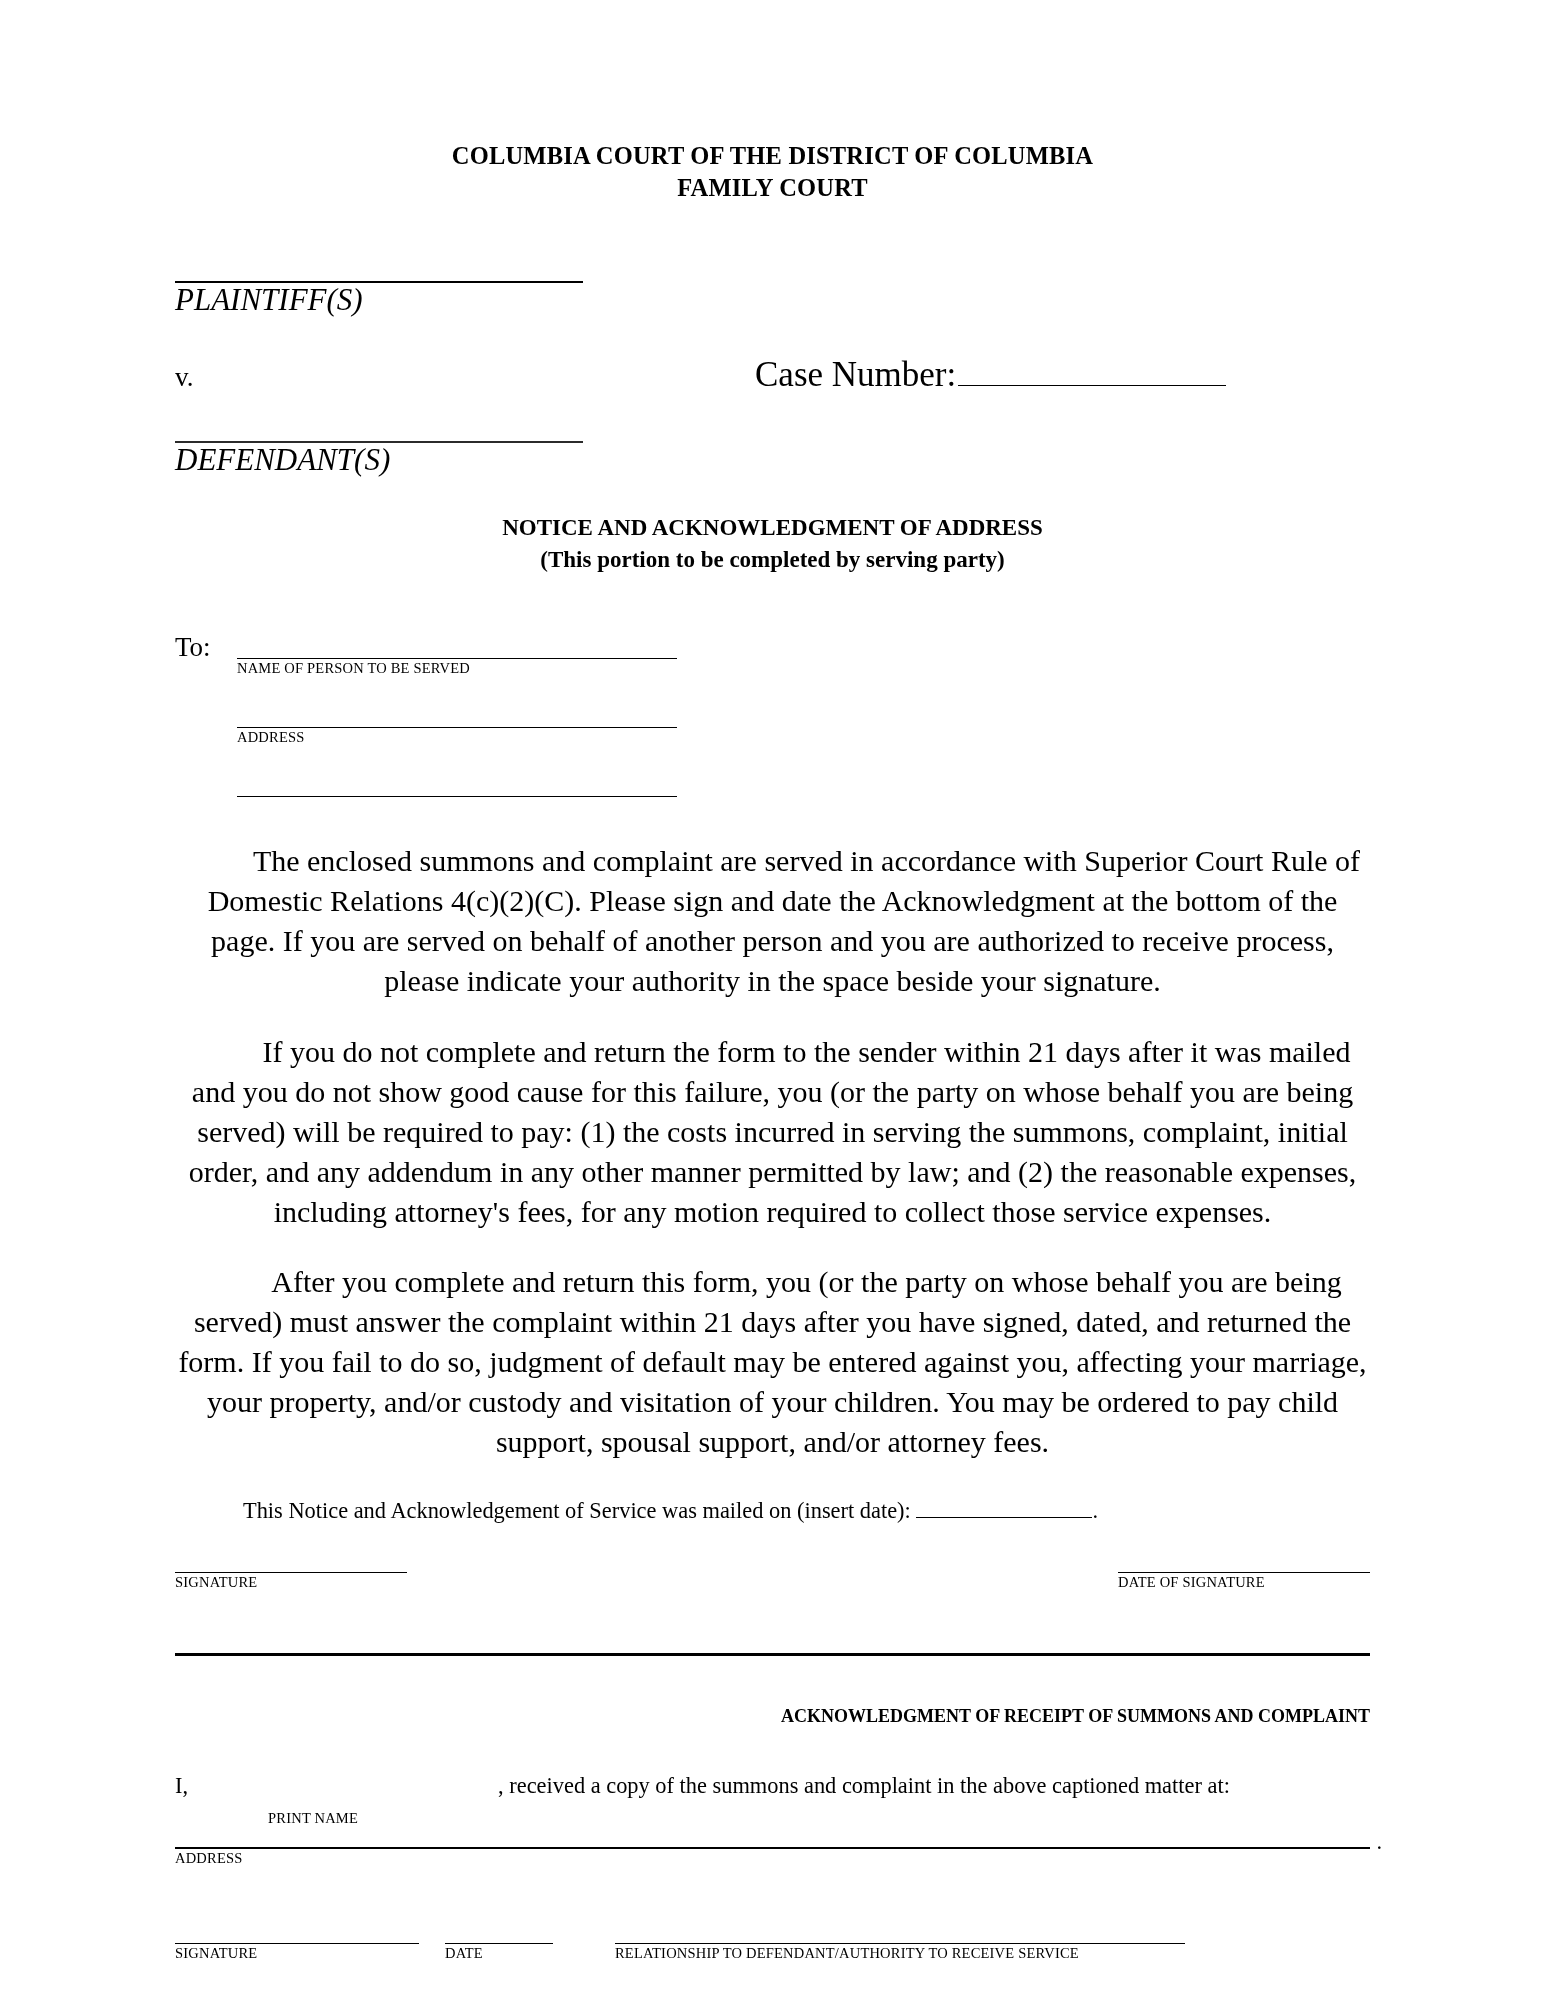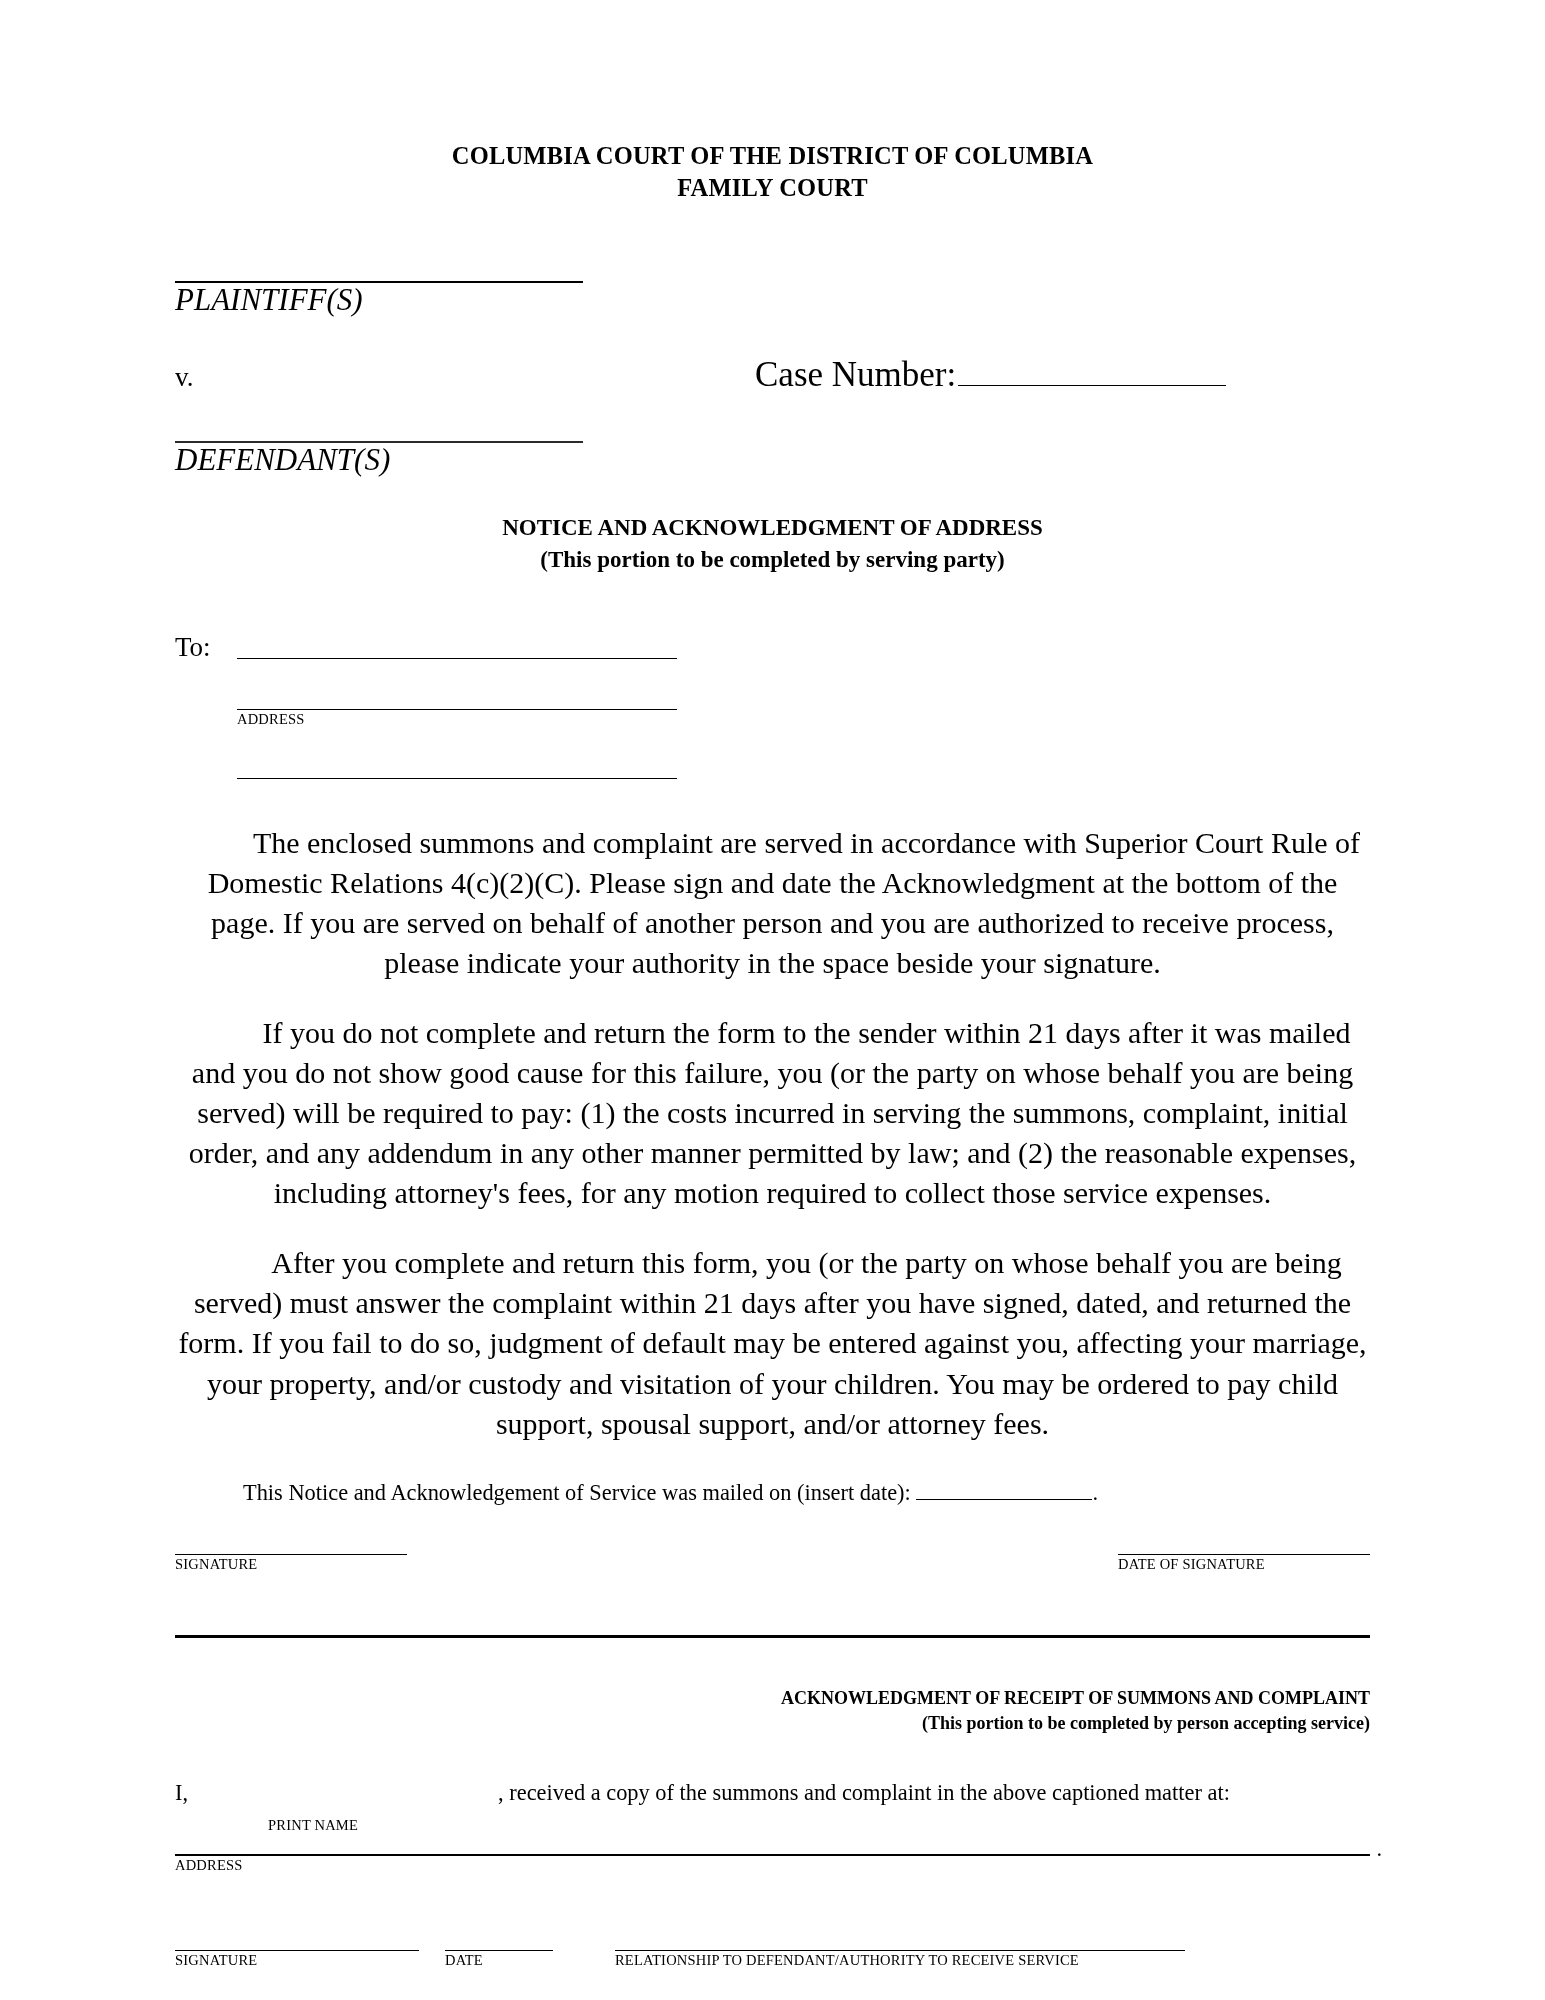--- a/index.html
+++ b/index.html
@@ -237,20 +237,21 @@
 
   <div class="section-heading">
     <div>NOTICE AND ACKNOWLEDGMENT OF ADDRESS</div>
     <div>(This portion to be completed by serving party)</div>
   </div>
 
   <div class="to-block">
     <div class="to-label">To:</div>
     <div class="to-lines">
       <div class="fill-line"></div>
+      <div class="fill-caption">NAME OF PERSON TO BE SERVED</div>
       <div class="gap-sm"></div>
       <div class="fill-line"></div>
       <div class="fill-caption">ADDRESS</div>
       <div class="gap-sm"></div>
       <div class="fill-line"></div>
     </div>
   </div>
 
   <div class="body-text first"><span class="indent"></span><span>The enclosed summons and complaint are served in accordance with Superior Court Rule of Domestic Relations 4(c)(2)(C).  Please sign and date the Acknowledgment at the bottom of the page.  If you are served on behalf of another person and you are authorized to receive process, please indicate your authority in the space beside your signature.</span></div>
 
@@ -268,21 +269,20 @@
     <div class="sig-item w-datesig">
       <div class="sig-line"></div>
       <div class="sig-caption">DATE OF SIGNATURE</div>
     </div>
   </div>
 
   <div class="divider-thick"></div>
 
   <div class="ack-heading">
     <div>ACKNOWLEDGMENT OF RECEIPT OF SUMMONS AND COMPLAINT</div>
-    <div>(This portion to be completed by person accepting service)</div>
   </div>
 
   <div class="print-name-row">
     <span class="i-label">I,</span>
     <span class="name-blank-wrap">
       <span class="name-blank"></span>
       <span class="name-caption">PRINT NAME</span>
     </span>
     <span>, received a copy of the summons and complaint in the above captioned matter at:</span>
   </div>

